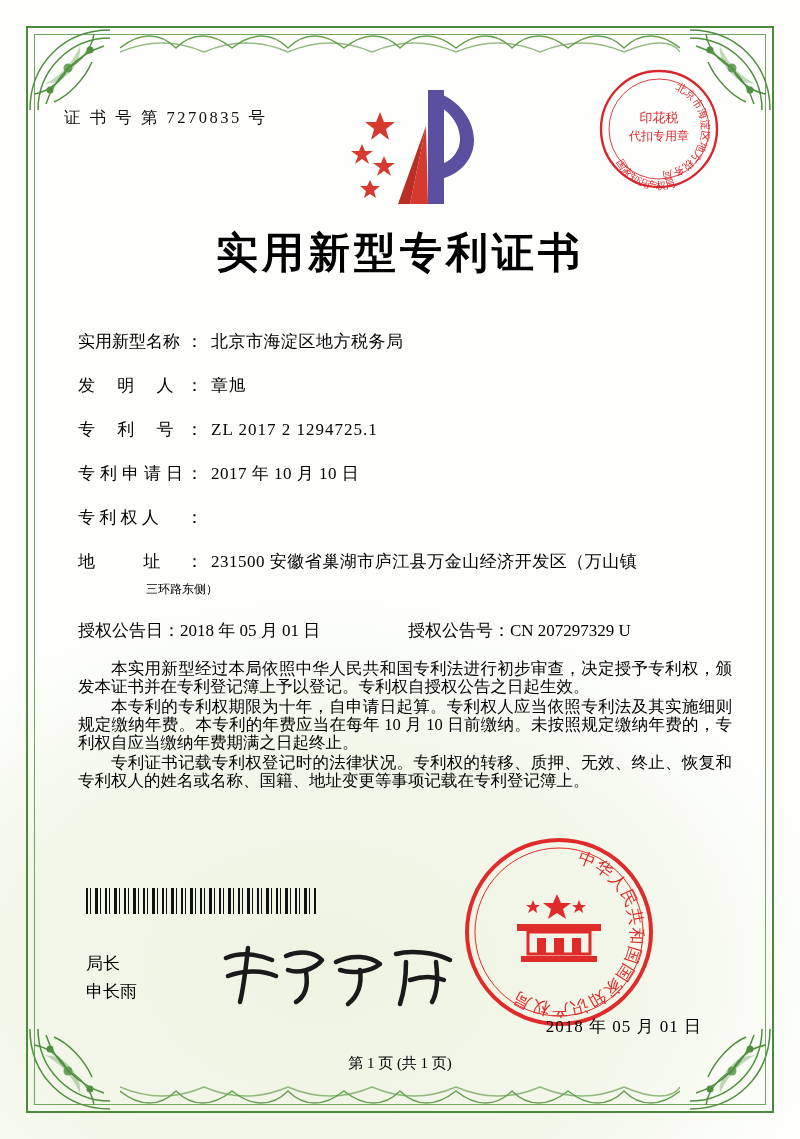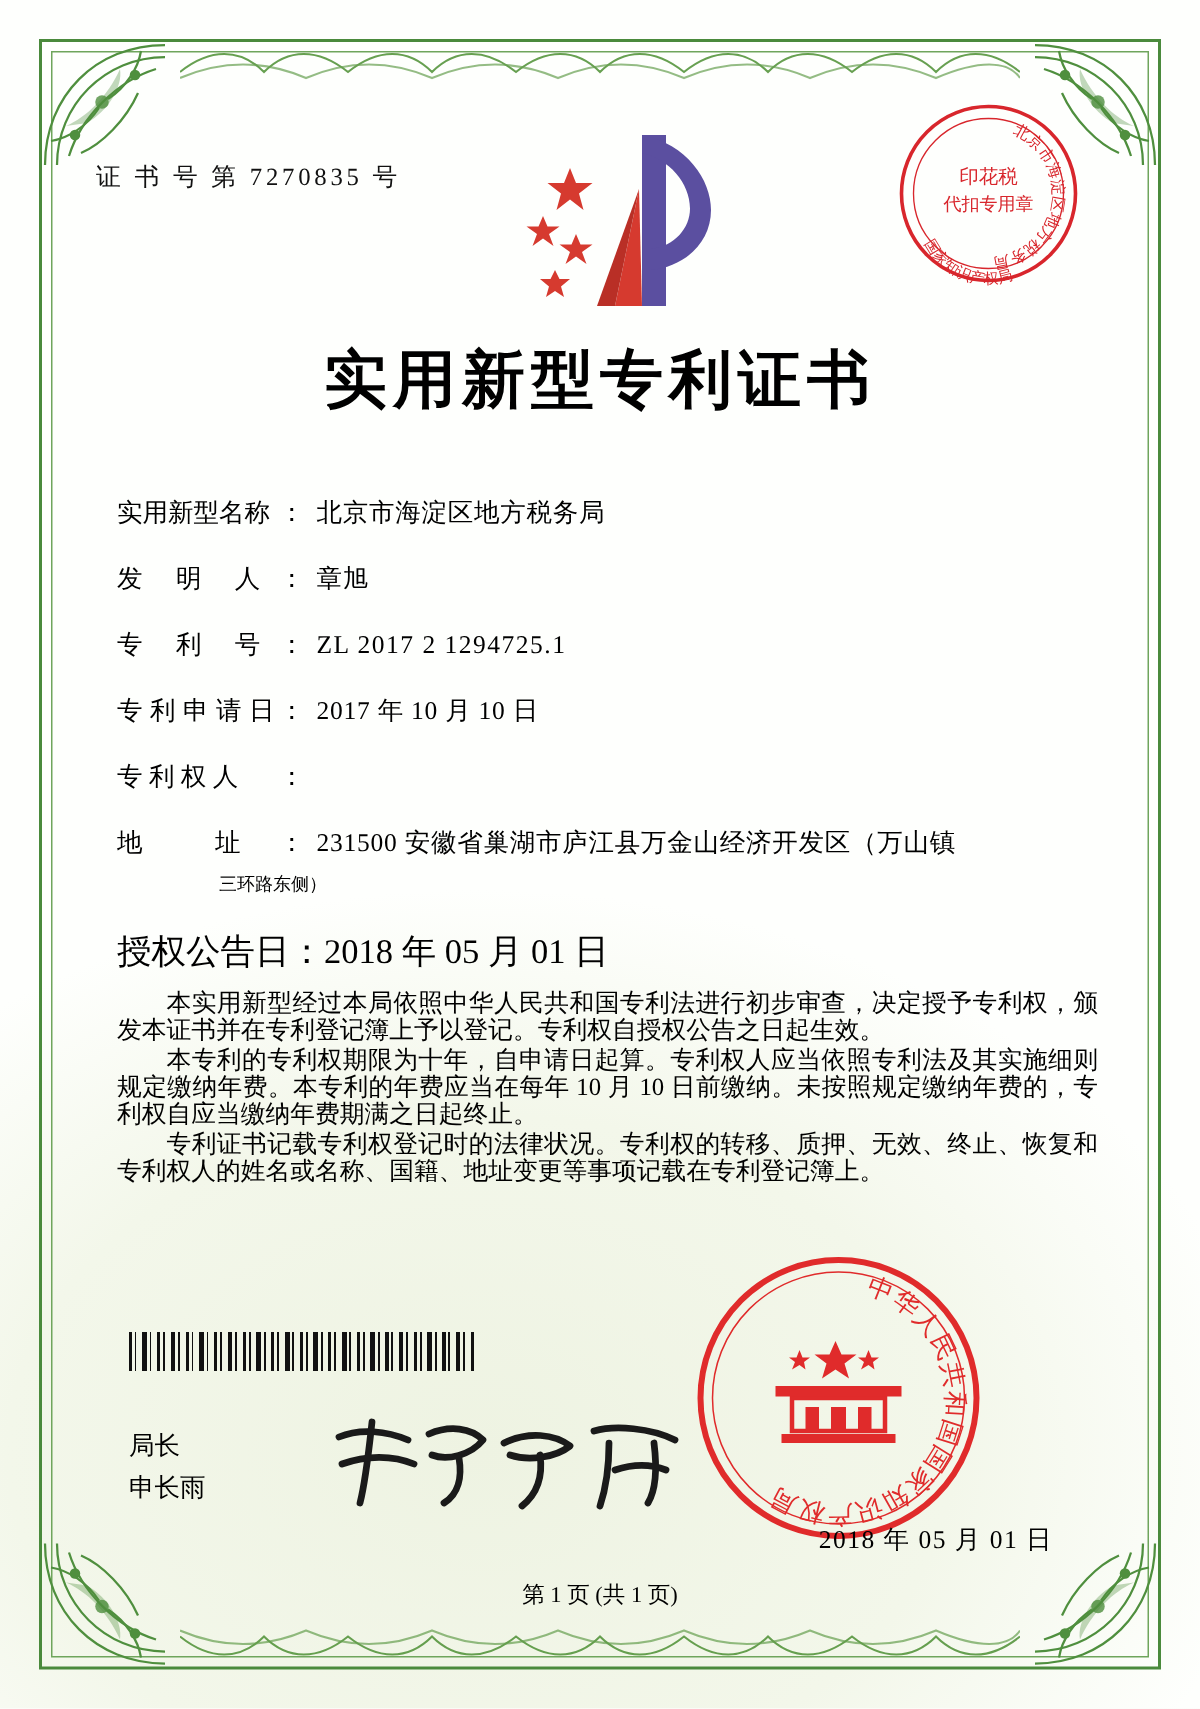--- a/index.html
+++ b/index.html
@@ -123,21 +123,21 @@
   .addr-second {
     margin-left: 68px;
     margin-top: -13px;
     margin-bottom: 21px;
     font-size: 12px;
   }
 
   .pub-row {
     display: flex;
     align-items: baseline;
-    font-size: 23px;
+    font-size: 17px;
     margin-bottom: 8px;
   }
   .pub-left { width: 330px; flex: 0 0 330px; }
   .pub-right { }
 
   .paragraphs {
     position: absolute;
     left: 18px; right: 8px; top: 600px;
     font-size: 16.5px;
     line-height: 18px;
@@ -367,20 +367,23 @@
         <div class="field-label sp3">地 址</div>
         <div class="field-colon">：</div>
         <div class="field-value">231500 安徽省巢湖市庐江县万金山经济开发区（万山镇</div>
       </div>
 
       <div class="addr-second">三环路东侧）</div>
 
       <div class="pub-row">
         <div class="pub-left">
           <span>授权公告日</span><span>：</span><span>2018 年 05 月 01 日</span>
+        </div>
+        <div class="pub-right">
+          <span>授权公告号</span><span>：</span><span>CN 207297329 U</span>
         </div>
       </div>
     </div>
 
     <div class="paragraphs">
       <p>本实用新型经过本局依照中华人民共和国专利法进行初步审查，决定授予专利权，颁发本证书并在专利登记簿上予以登记。专利权自授权公告之日起生效。</p>
       <p>本专利的专利权期限为十年，自申请日起算。专利权人应当依照专利法及其实施细则规定缴纳年费。本专利的年费应当在每年 10 月 10 日前缴纳。未按照规定缴纳年费的，专利权自应当缴纳年费期满之日起终止。</p>
       <p>专利证书记载专利权登记时的法律状况。专利权的转移、质押、无效、终止、恢复和专利权人的姓名或名称、国籍、地址变更等事项记载在专利登记簿上。</p>
     </div>
 

